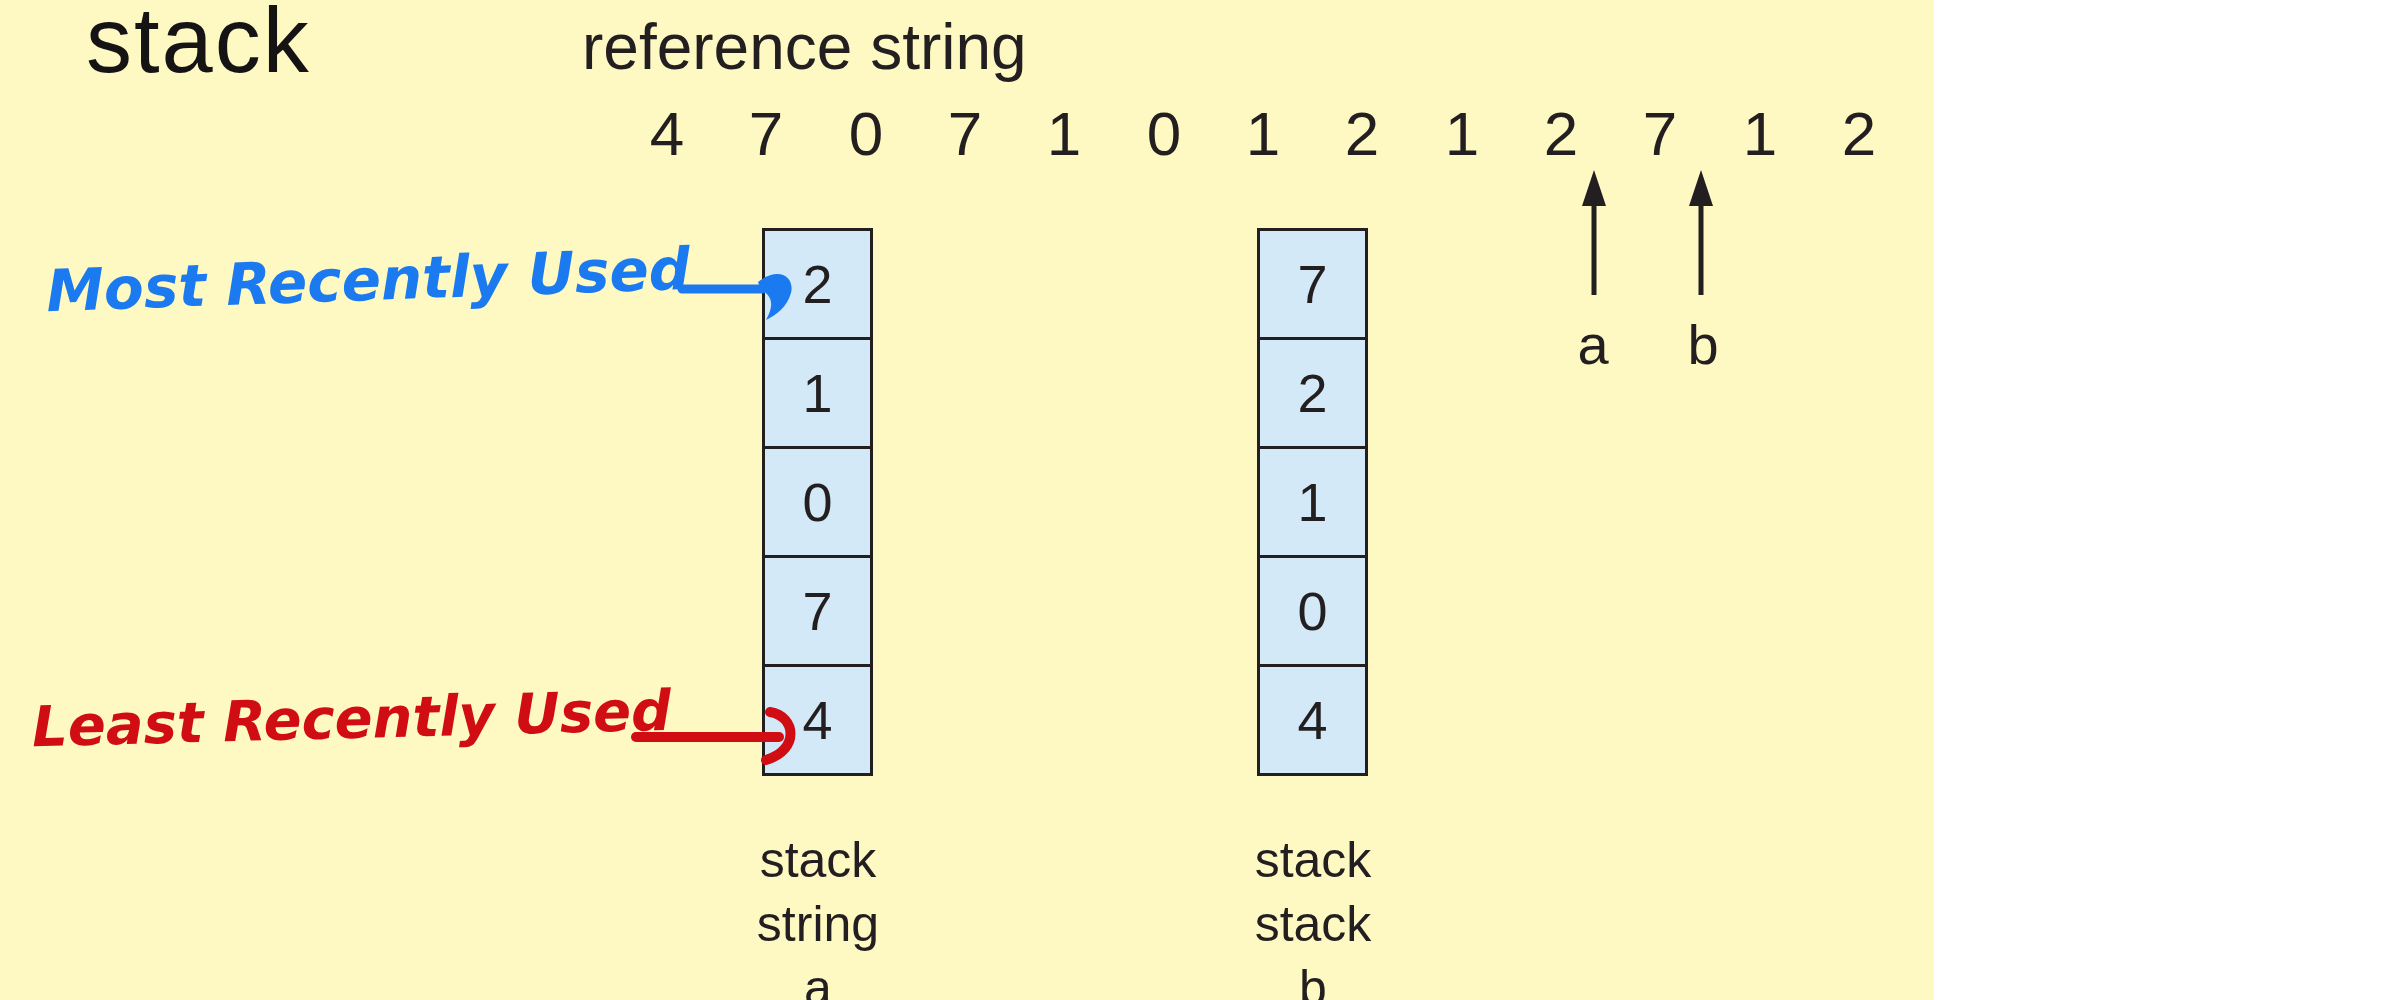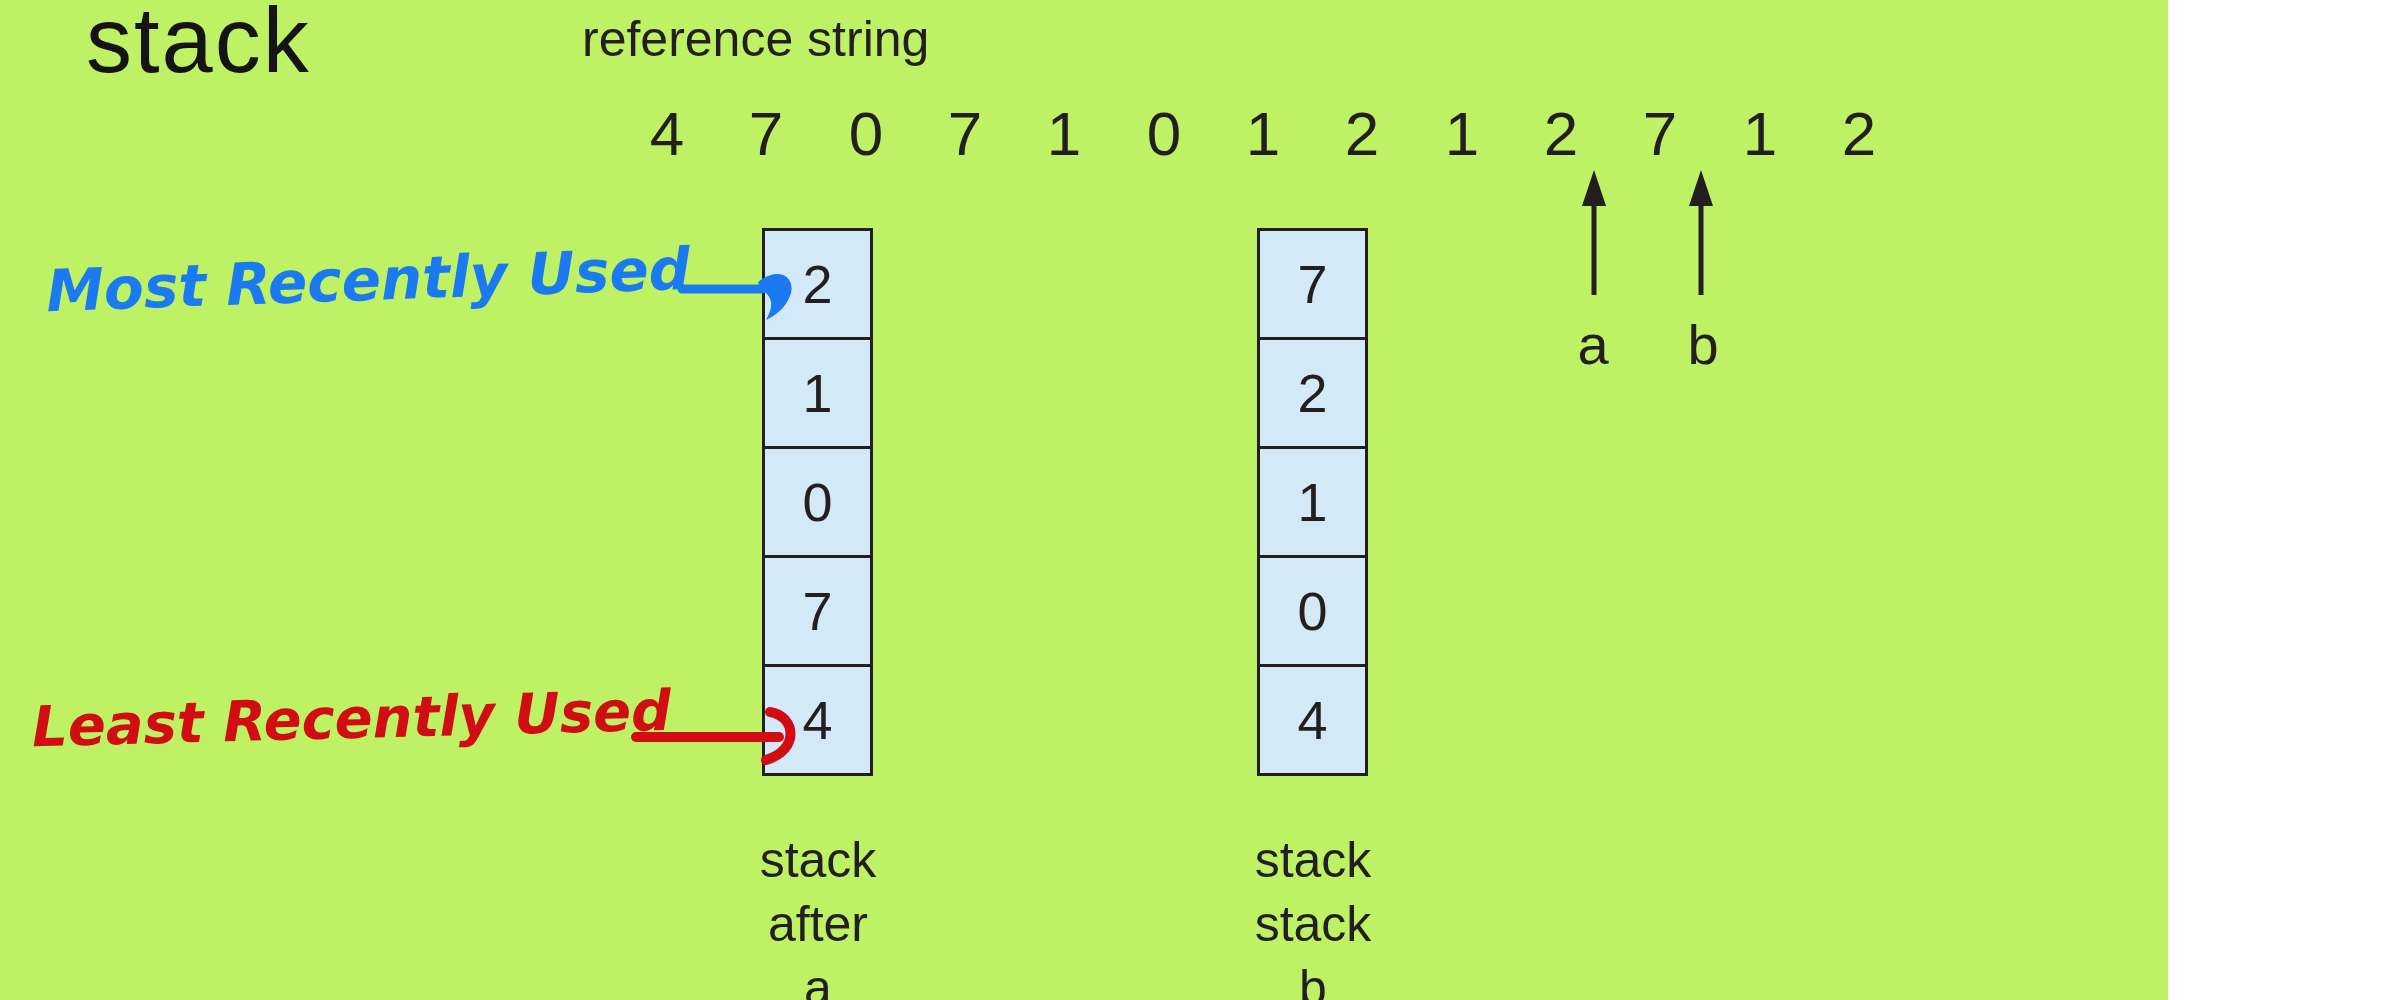--- a/index.html
+++ b/index.html
@@ -3,29 +3,29 @@
 <meta charset="utf-8">
 <style>
   :root{
     --ink:#231f20;
     --cell-fill:#d3e9f7;
     --mru-blue:#1b7af0;
     --lru-red:#d00d13;
   }
   html,body{margin:0;padding:0;background:#fff;}
   .canvas{
-    position:relative;width:2168px;height:1000px;background:#bef264;
+    position:relative;width:1934px;height:1000px;background:#fef9c3;
     font-family:"Liberation Sans",sans-serif;color:var(--ink);overflow:hidden;
   }
   .title{
     position:absolute;left:86px;top:-12px;font-size:92px;font-weight:400;
     letter-spacing:2px;color:#161314;white-space:nowrap;
   }
   .ref-label{
-    position:absolute;left:582px;top:10px;font-size:50px;white-space:nowrap;
+    position:absolute;left:582px;top:10px;font-size:64px;white-space:nowrap;
   }
   .digit{
     position:absolute;top:98px;font-size:62px;transform:translateX(-50%);
     white-space:nowrap;
   }
   .stack{position:absolute;top:228px;width:111px;}
   .stack--before{left:762px;}
   .stack--after{left:1257px;}
   .cell{
     box-sizing:border-box;height:112px;margin-top:-3px;
@@ -98,21 +98,21 @@
   <div class="stack stack--after">
     <div class="cell">7</div>
     <div class="cell">2</div>
     <div class="cell">1</div>
     <div class="cell">0</div>
     <div class="cell">4</div>
   </div>
 
   <div class="caption caption--before">
     <div>stack</div>
-    <div>after</div>
+    <div>string</div>
     <div>a</div>
   </div>
 
   <div class="caption caption--after">
     <div>stack</div>
     <div>stack</div>
     <div>b</div>
   </div>
 
   <div class="marker-label marker-label--a">a</div>

